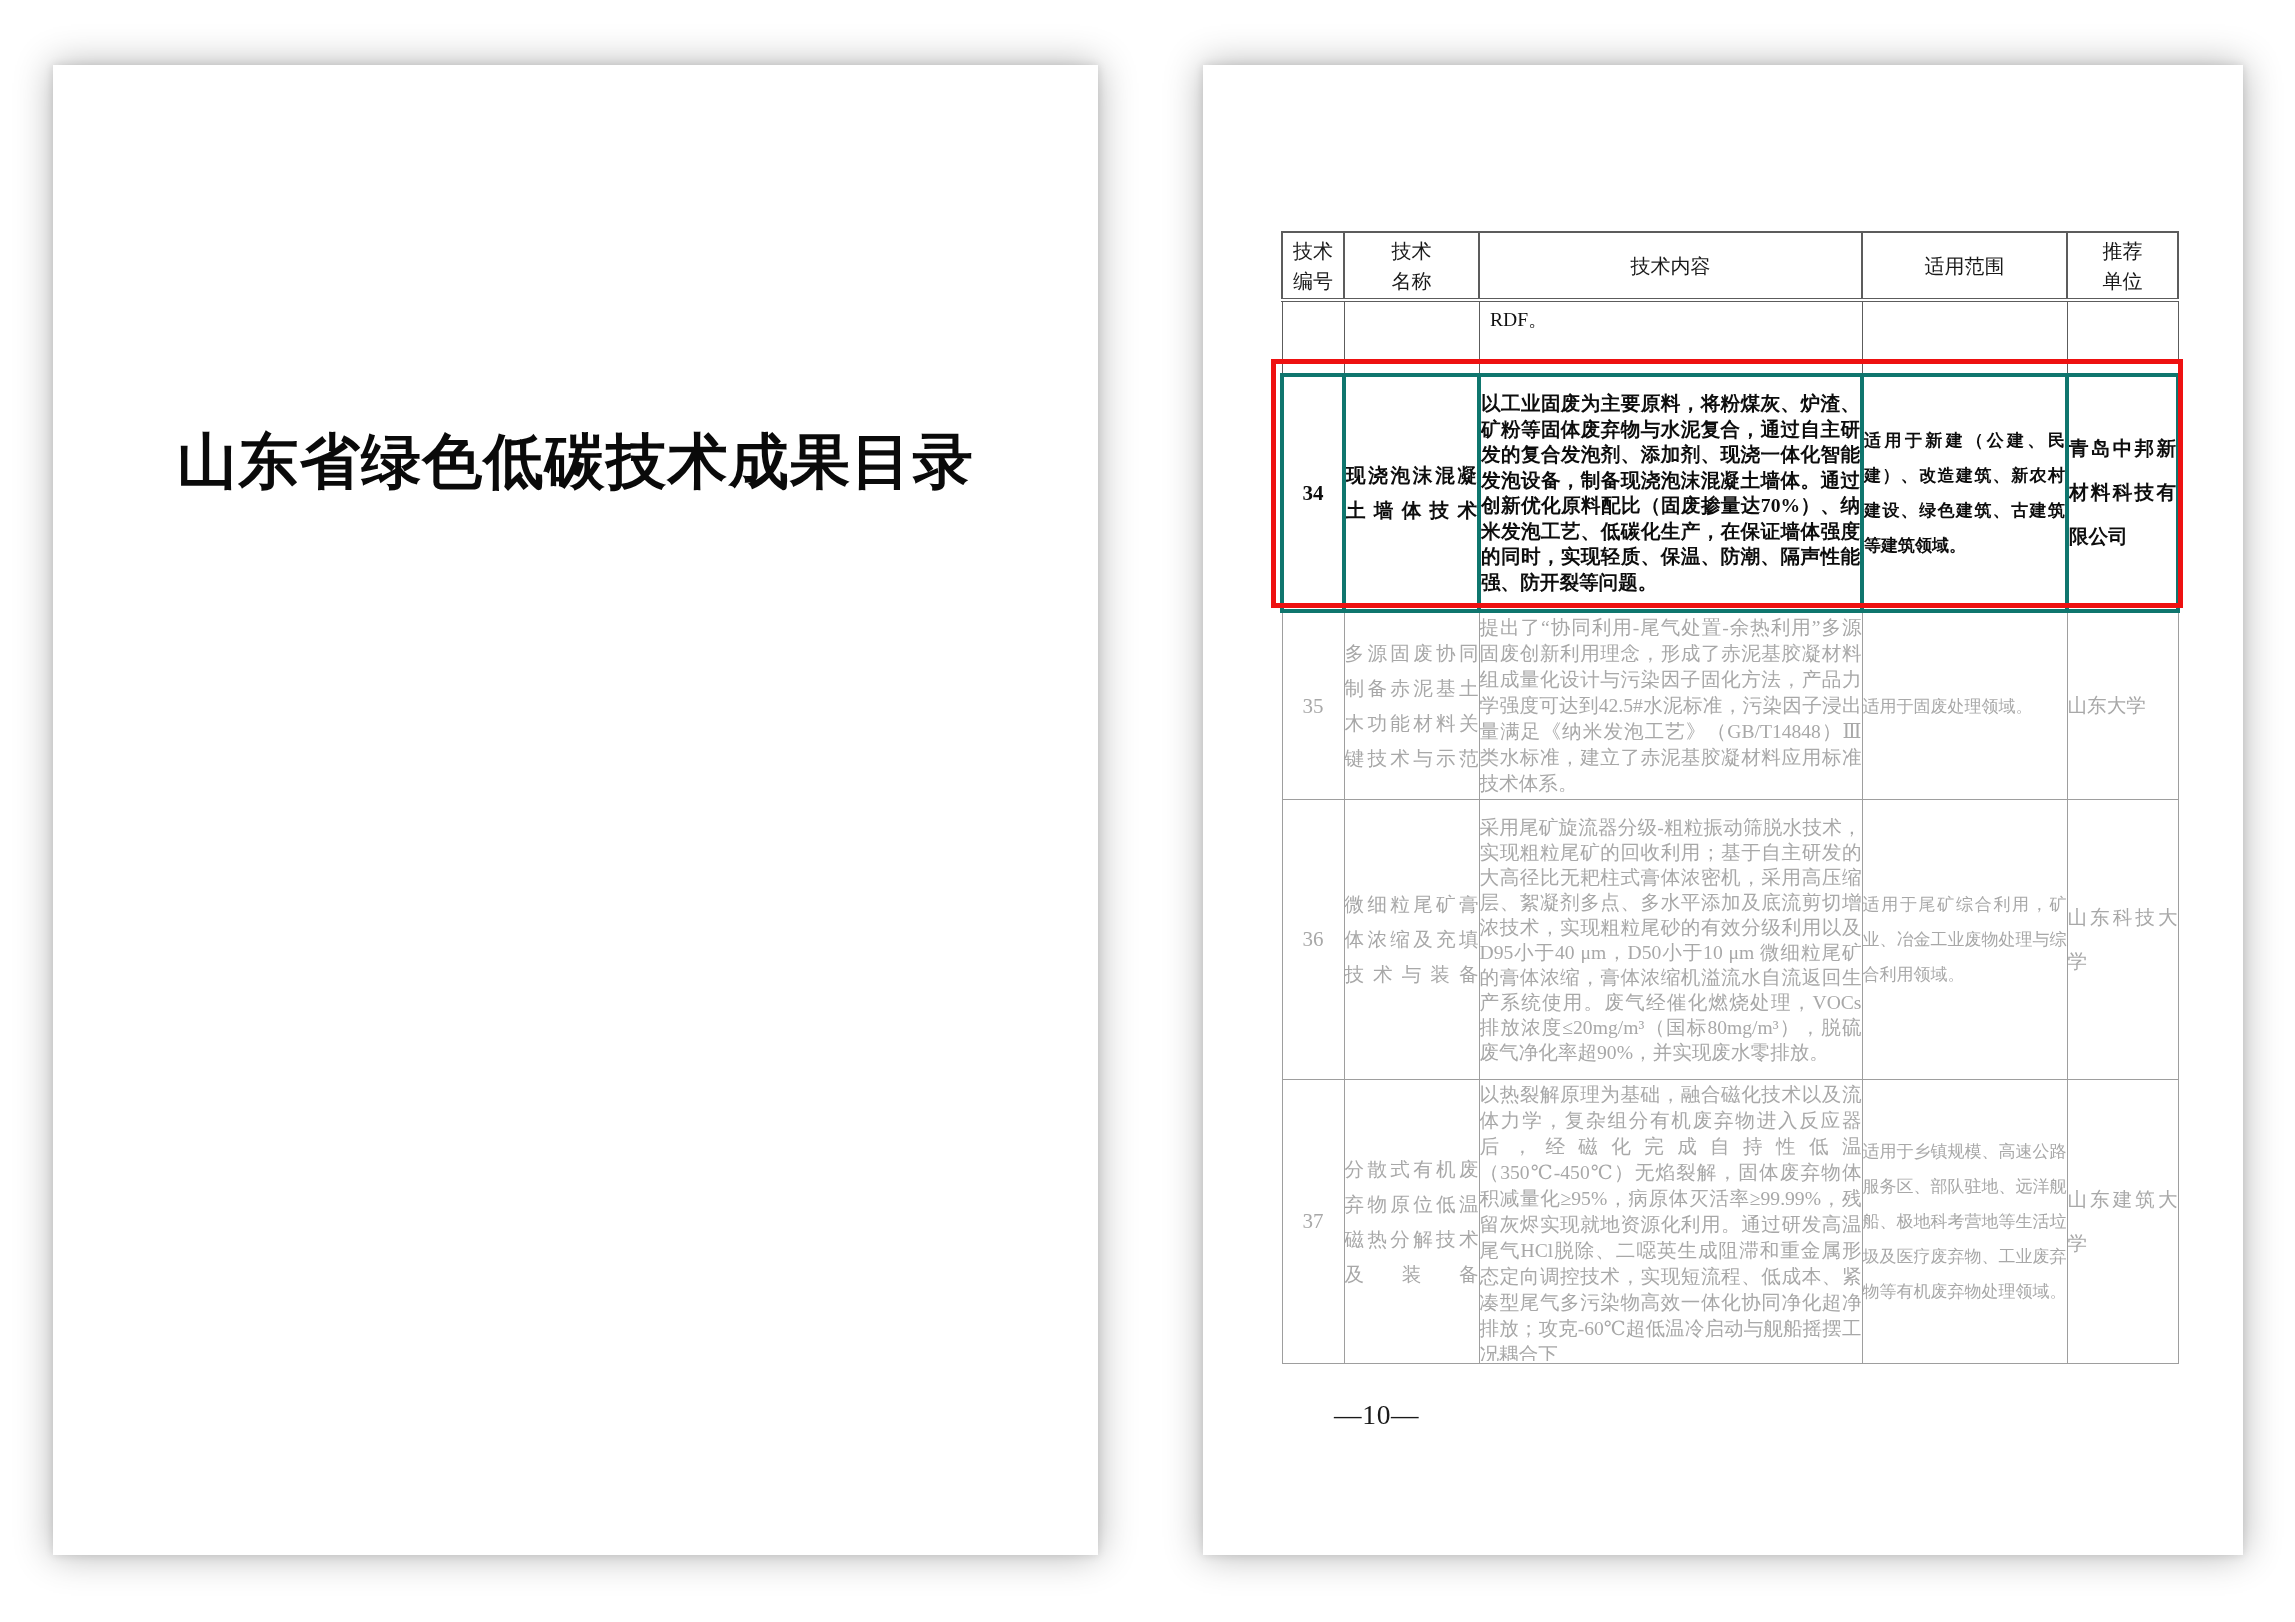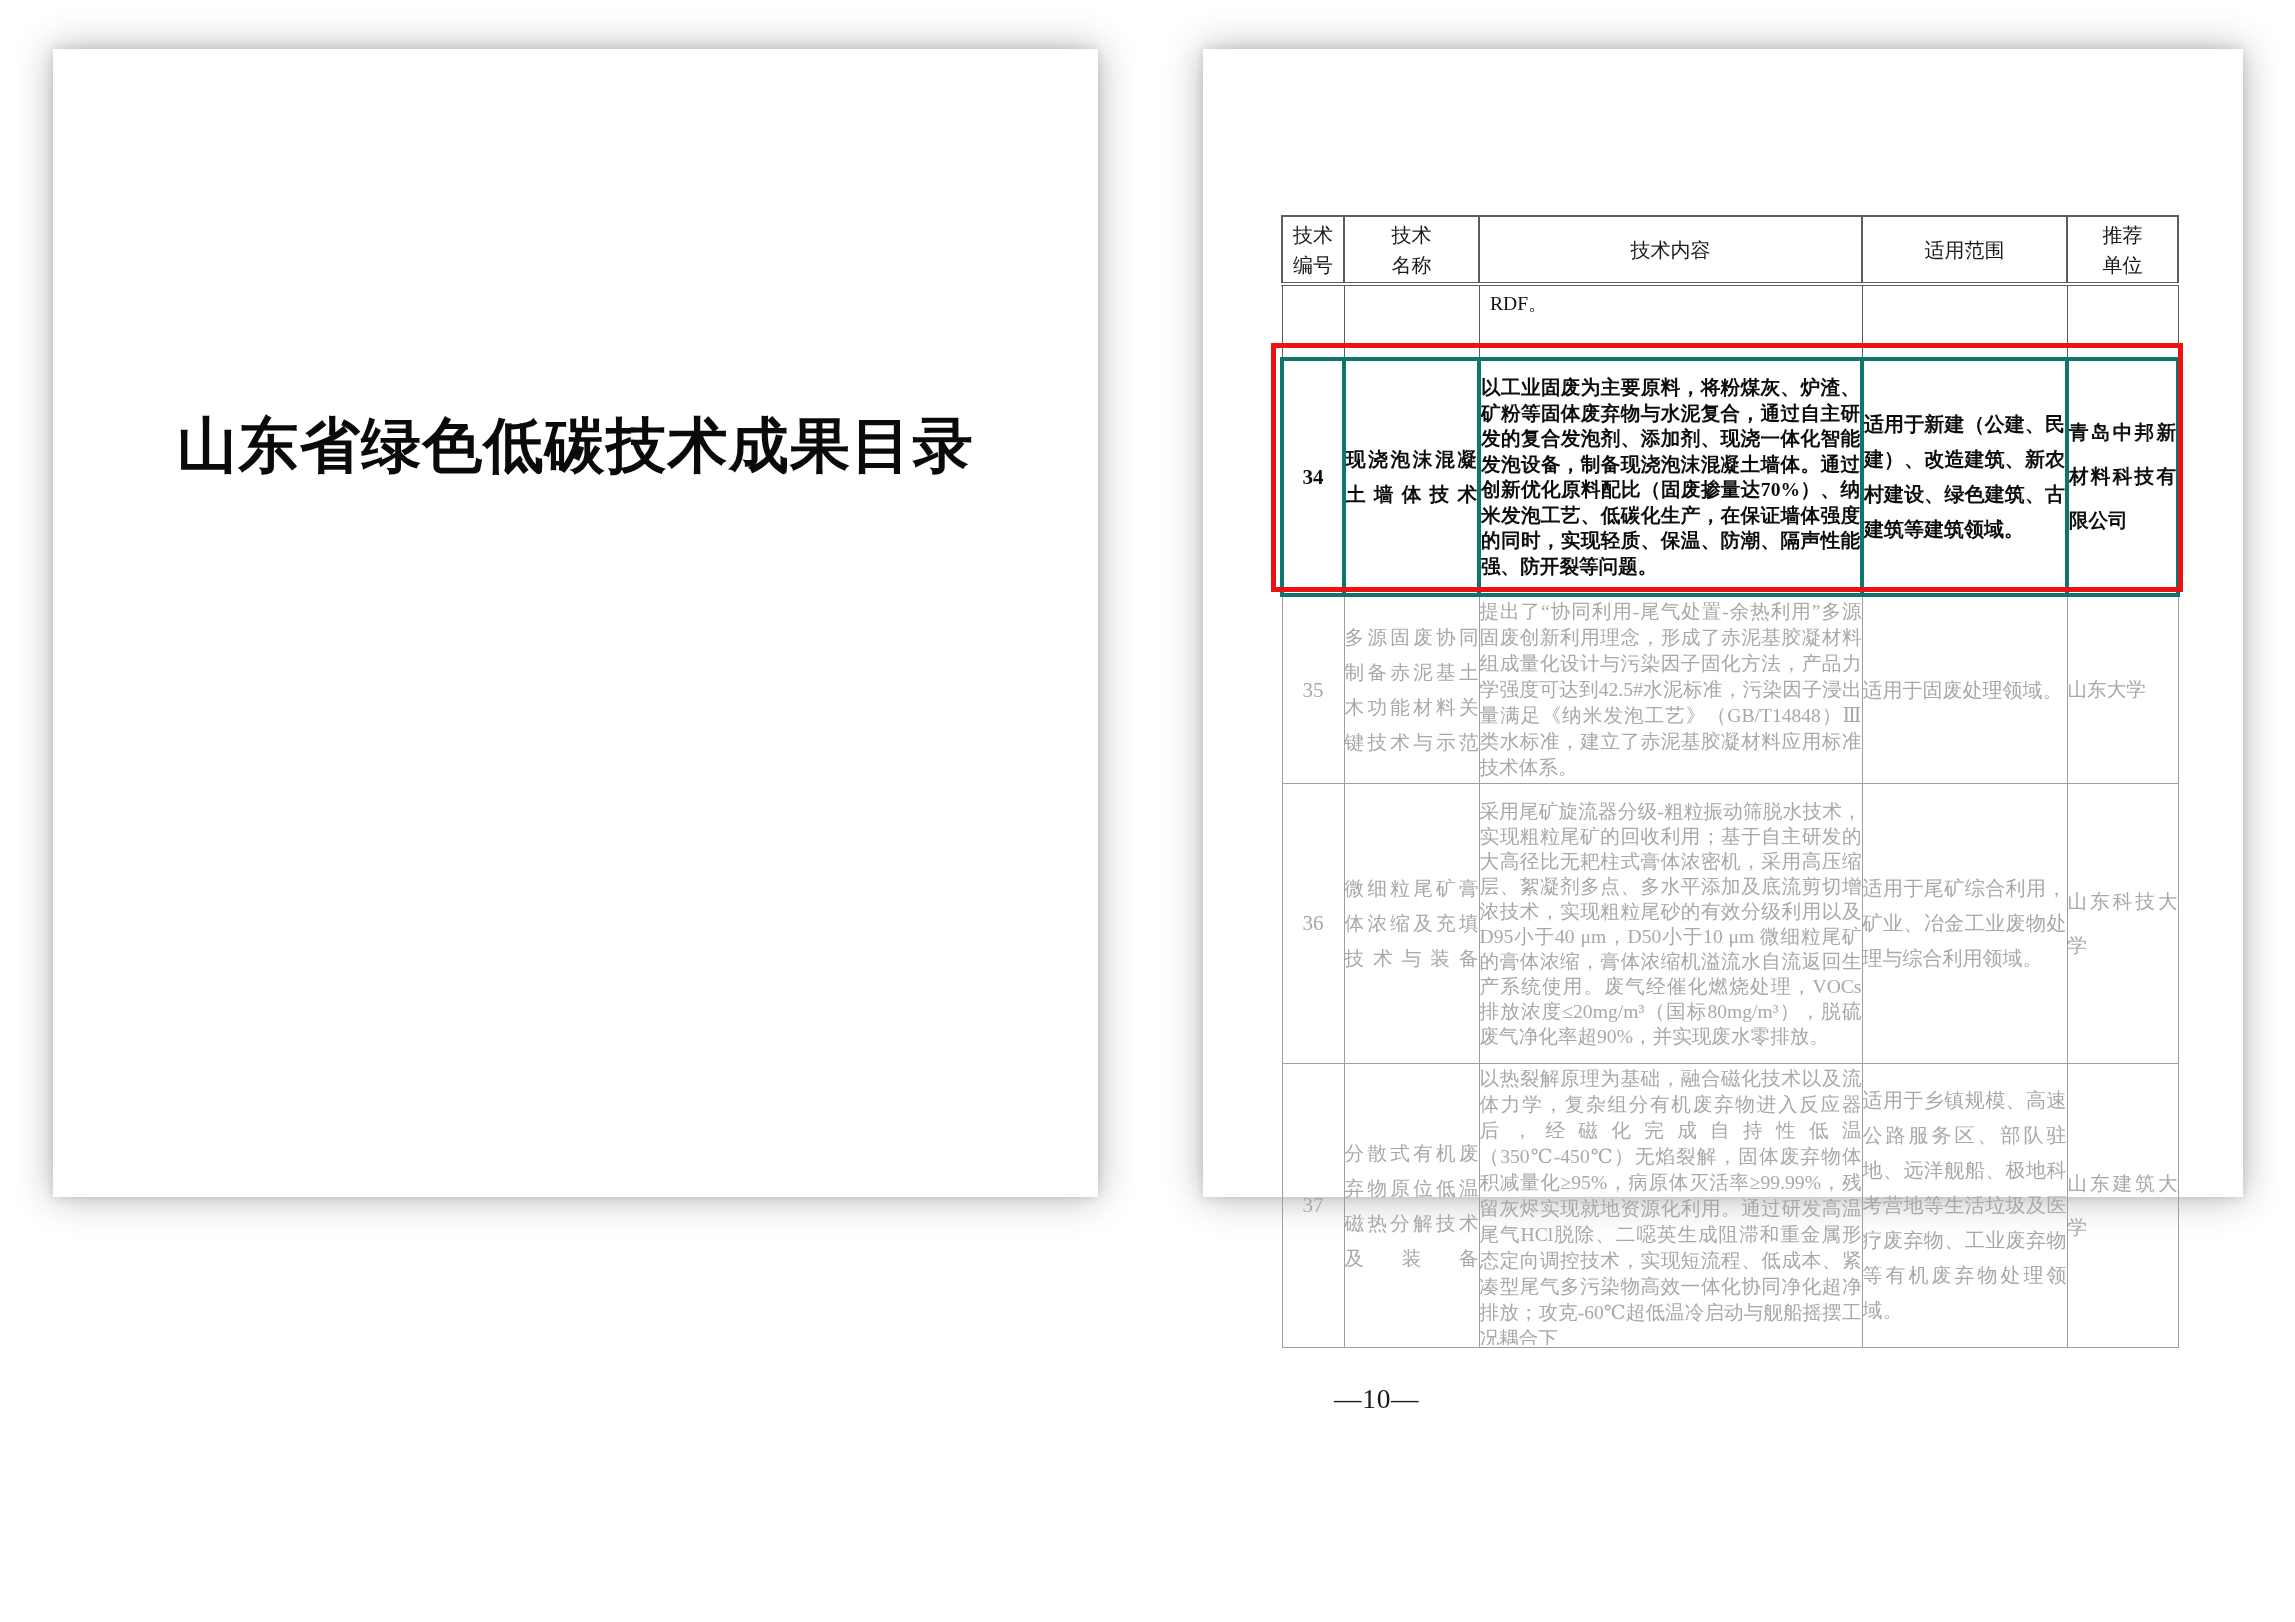--- a/index.html
+++ b/index.html
@@ -3,21 +3,21 @@
 <meta charset="utf-8">
 <style>
   html,body{margin:0;padding:0;}
   body{
     width:2295px;height:1623px;position:relative;
     background:#ffffff;
     font-family:"Liberation Serif","DejaVu Serif",serif;
     color:#141414;
   }
   .page{
-    position:absolute;top:49px;height:1148px;background:#ffffff;
+    position:absolute;top:65px;height:1490px;background:#ffffff;
     box-shadow:0 0 36px rgba(0,0,0,0.30), 0 0 9.2px rgba(0,0,0,0.12);
   }
   .page-left{left:53px;width:1045px;}
   .page-right{left:1203px;width:1040px;}
 
   
   .cover-title{
     position:absolute;top:357px;left:0;width:100%;
     text-align:center;font-size:60px;font-weight:bold;
     letter-spacing:1.3px;color:#0a0a0a;white-space:nowrap;
@@ -53,21 +53,21 @@
   .muted td{color:#a8a8a8;font-weight:400;}
   .row-35 td{height:186px;}
   .row-36 td{height:279px;}
   .row-37 td{height:283px;}
 
   .c-id{text-align:center;vertical-align:middle;font-size:21px;}
   .c-name{vertical-align:middle;padding:0 11.8px;font-size:19.6px;}
   .c-name .cellbox{text-align:justify;text-align-last:justify;line-height:35px;}
   .c-content{vertical-align:middle;padding:1.3px 9.2px;font-size:19.6px;}
   .c-content .cellbox{text-align:justify;line-height:25.5px;}
-  .c-scope{vertical-align:middle;padding:0 10.5px;font-size:20px;}
+  .c-scope{vertical-align:middle;padding:0 10.5px;font-size:17px;}
   .c-scope .cellbox{text-align:justify;line-height:35px;}
   .c-unit{vertical-align:middle;padding:0 10.5px;font-size:19.6px;}
   .c-unit .cellbox{text-align:justify;line-height:44px;}
   .cellbox{overflow:hidden;}
   .row-34 .c-content .cellbox{max-height:228px;}
   .row-35 .c-content .cellbox{max-height:182px;line-height:26px;}
   .row-36 .c-content .cellbox{max-height:275px;line-height:25px;}
   .row-37 .c-content .cellbox{max-height:279px;line-height:26px;}
 
   .highlight-box{

